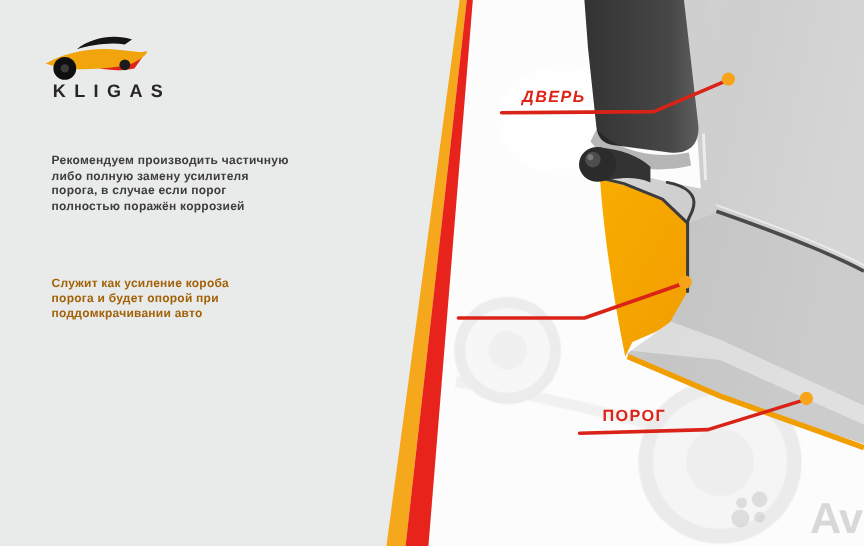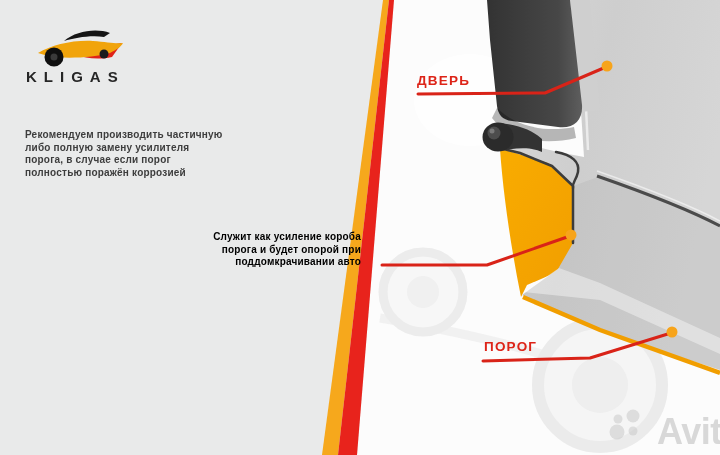--- a/index.html
+++ b/index.html
@@ -2,38 +2,38 @@
 <html><head>
 <meta charset="utf-8">
 <style>
   html,body{margin:0;padding:0;}
   .page{
     position:relative;width:720px;height:455px;overflow:hidden;
     background:#e9eaea;
     font-family:"Liberation Sans",sans-serif;
   }
   .page svg.scene{position:absolute;left:0;top:0;}
-  .txt{position:absolute;white-space:pre-line;}
+  .txt{position:absolute;white-space:pre-line;margin-left:18px;}
   .brand{
     left:26px;top:68px;width:130px;
     font-size:15px;font-weight:bold;letter-spacing:7px;color:#262626;
   }
   .para{
     left:25px;width:336px;
     font-size:10px;line-height:1.26;font-weight:600;letter-spacing:.2px;
     color:#3d3d3d;
   }
   .para.p1{top:129px;}
-  .para.p2{top:231px;color:#000000;text-align:right;}
+  .para.p2{top:231px;color:#a16207;}
   .para.p3{top:321px;}
   .callout{
     color:#dd2418;font-weight:bold;font-size:13.5px;letter-spacing:1.2px;
     line-height:1.12;
   }
-  .lab-door{left:417px;top:73px;}
+  .lab-door{left:417px;top:73px;font-style:italic;}
   .lab-reinf{left:382px;top:226px;}
   .lab-sill{left:484px;top:339px;}
   .avito-text{
     left:657px;top:411px;
     font-size:36px;font-weight:bold;letter-spacing:-.5px;
     color:rgba(185,185,185,.55);
   }
 </style>
 </head>
 <body>

